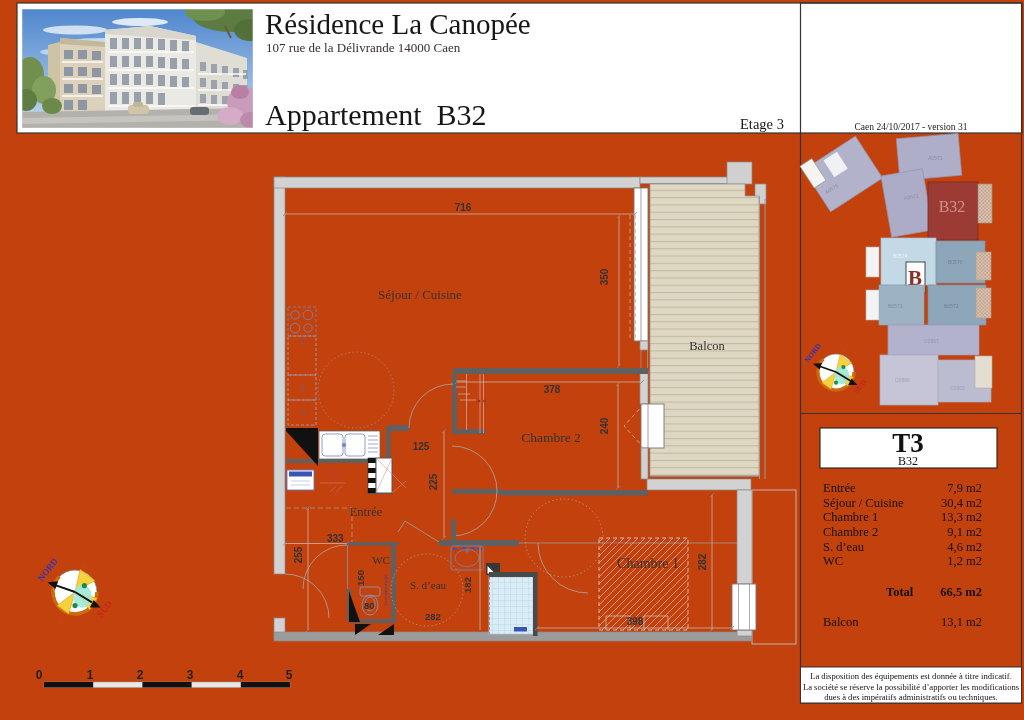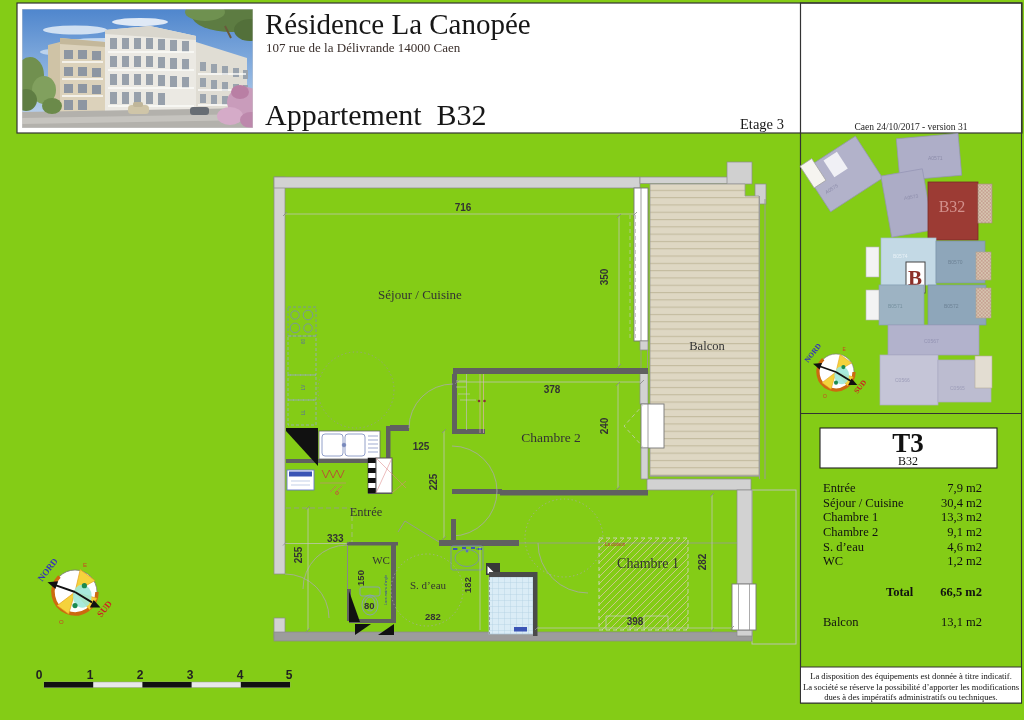--- a/index.html
+++ b/index.html
@@ -1,16 +1,16 @@
 <!DOCTYPE html>
 <html><head>
 <meta charset="utf-8">
 <style>
 html,body{margin:0;padding:0;background:#ffffff;}
-#page{position:relative;width:1024px;height:720px;background:#84cc16;overflow:hidden;}
+#page{position:relative;width:1024px;height:720px;background:#c2410c;overflow:hidden;}
 svg text{white-space:pre;}
 </style>
 </head>
 <body>
 <div id="page">
 <svg width="1024" height="720" viewBox="0 0 1024 720" xmlns="http://www.w3.org/2000/svg">
 <defs>
 <linearGradient id="sky" x1="0" y1="0" x2="0" y2="1">
 <stop offset="0" stop-color="#4f86cd"></stop>
           <stop offset="0.55" stop-color="#8db3e0"></stop>

